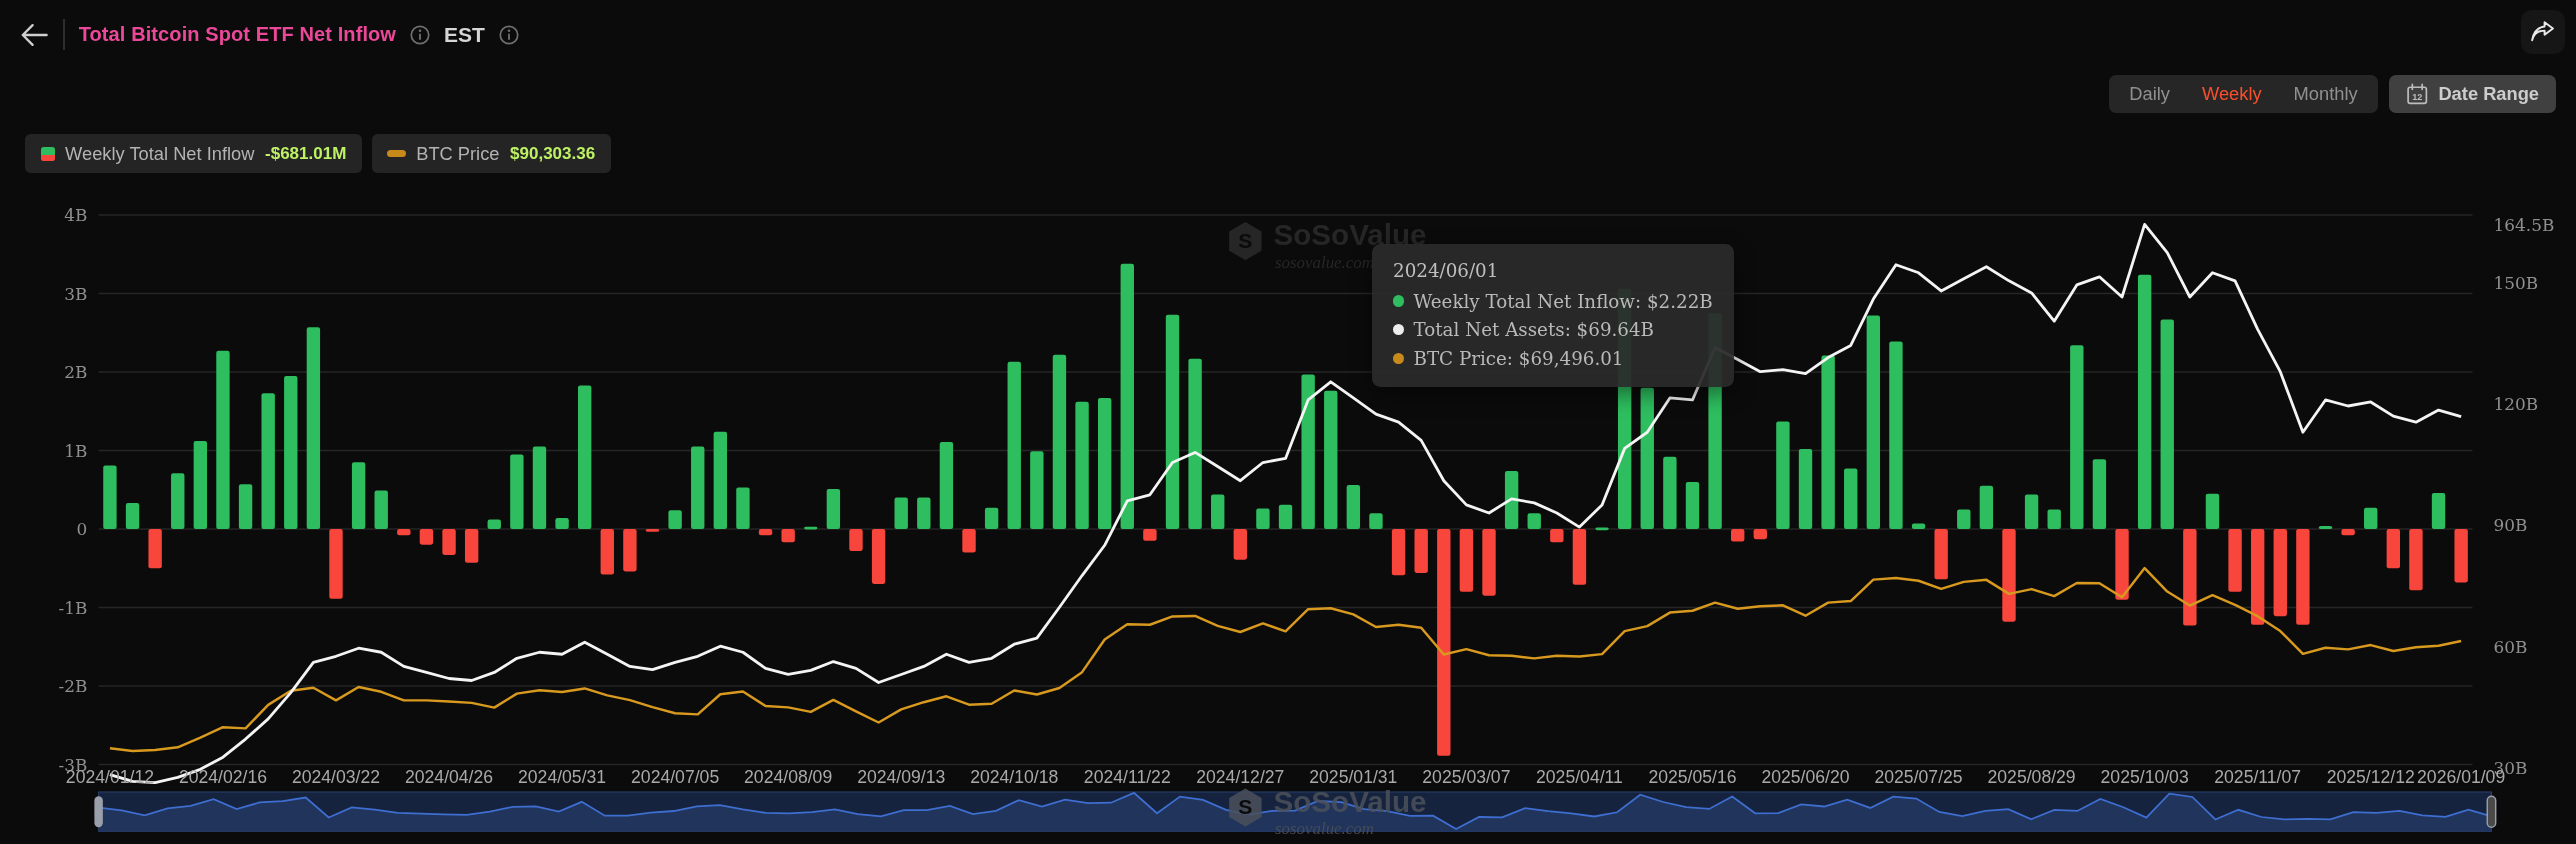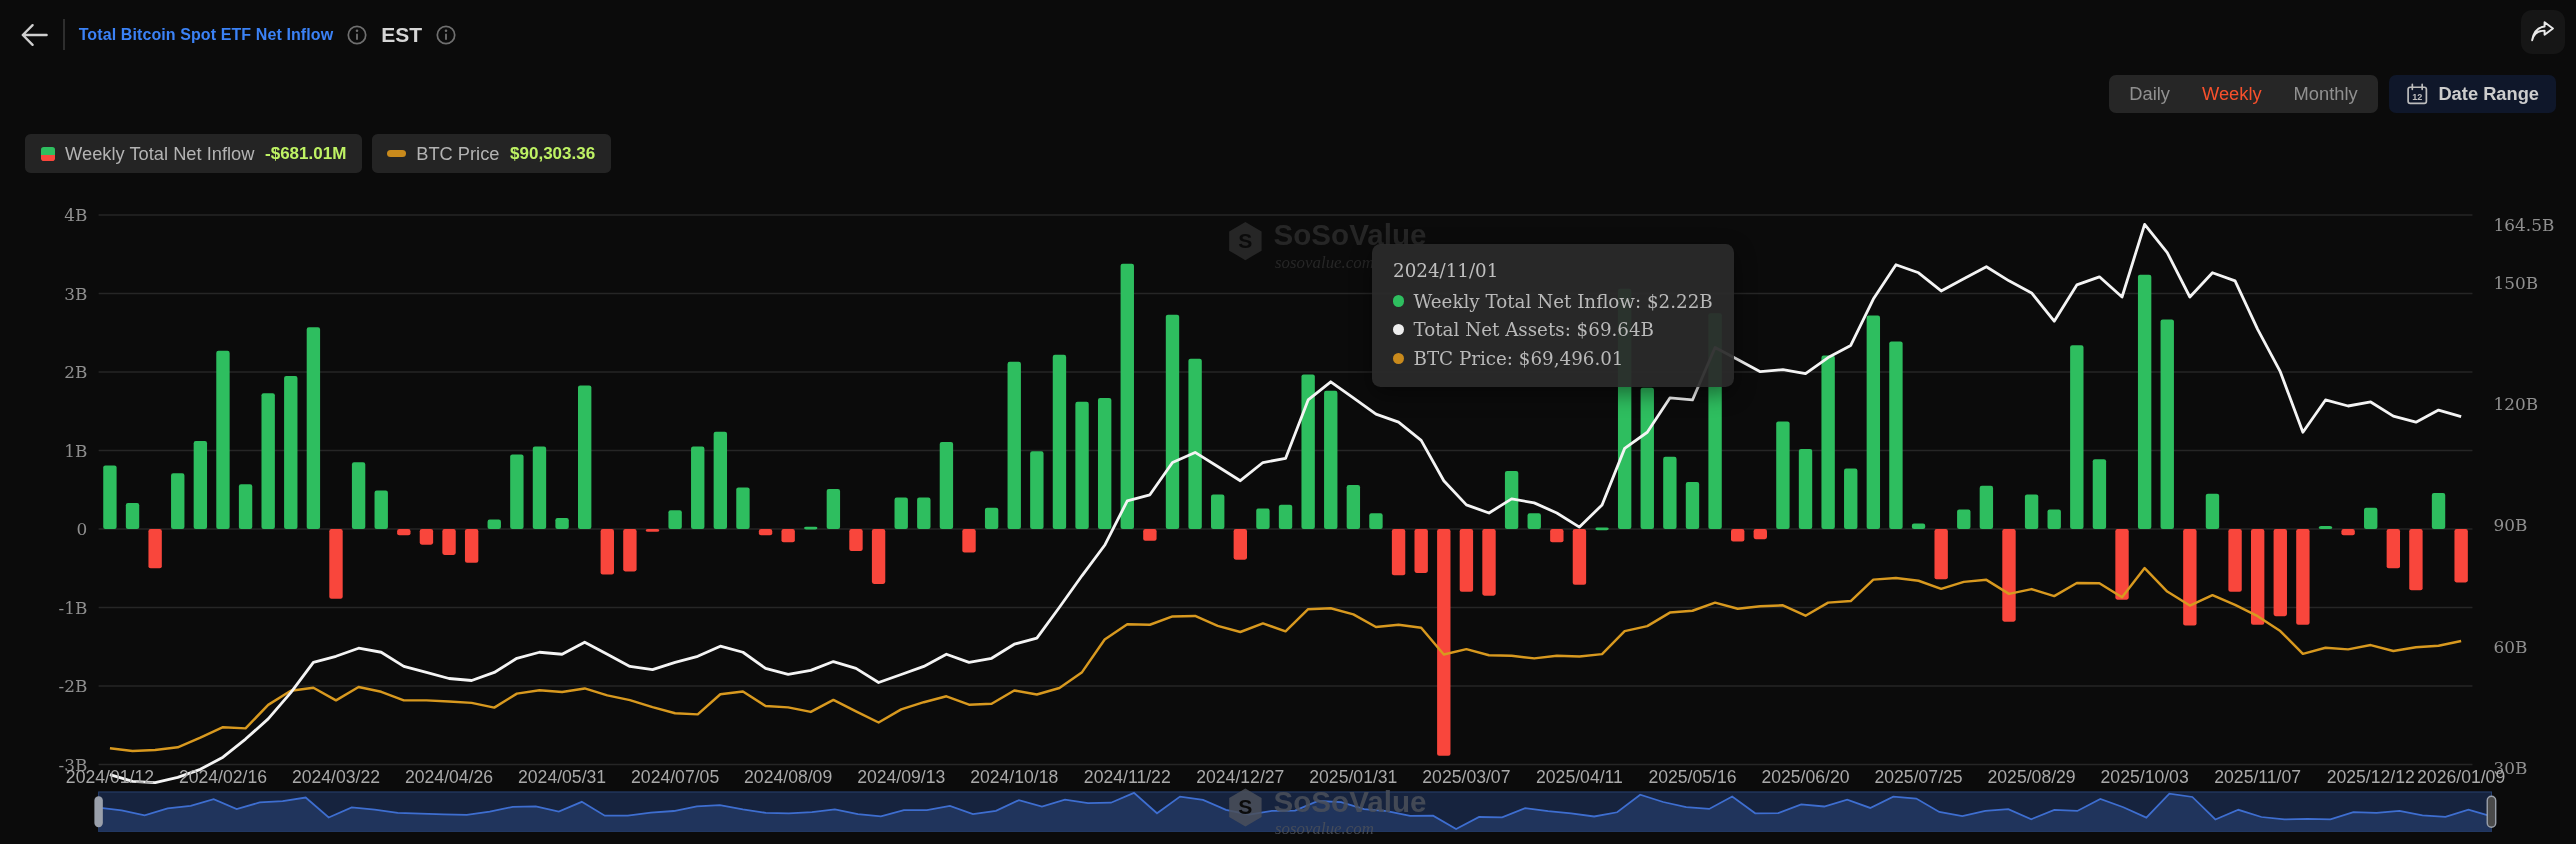--- a/index.html
+++ b/index.html
@@ -3,33 +3,33 @@
 <meta charset="utf-8">
 <style>
   html,body{margin:0;padding:0;background:#0b0b0b;}
   #app{position:relative;width:2576px;height:845px;background:#0b0b0b;overflow:hidden;
        font-family:"Liberation Sans",sans-serif;-webkit-font-smoothing:antialiased;}
 
   
   .hdr{position:absolute;left:18.3px;top:14px;height:41px;display:flex;align-items:center;gap:14px;z-index:4;}
   .back{width:31px;height:31px;display:flex;align-items:center;justify-content:center;cursor:pointer;}
   .hdr-divider{width:1.4px;height:31px;background:#2e2e2e;}
-  .title{font-size:16px;font-weight:700;color:#3b82f6;letter-spacing:0.1px;}
+  .title{font-size:20px;font-weight:700;color:#ec4899;letter-spacing:0.1px;}
   .info{width:20px;height:20px;display:flex;align-items:center;justify-content:center;}
   .est{font-size:21px;font-weight:700;color:#d6d6d6;}
   .share-btn{position:absolute;right:11.3px;top:10px;width:44px;height:44px;border-radius:11.3px;
              background:#161616;display:flex;align-items:center;justify-content:center;z-index:4;cursor:pointer;}
 
   
   .controls{position:absolute;top:75px;right:20px;display:flex;gap:11.3px;z-index:4;}
   .seg{height:38px;background:#262626;border-radius:7px;display:flex;align-items:center;
        padding:0 20px;gap:32px;font-size:18.3px;color:#909090;}
   .seg span{cursor:pointer;text-align:right;}
   .seg span.active{color:#f8502c;}
-  .daterange{height:38px;background:#0f172a;border-radius:7px;display:flex;align-items:center;
+  .daterange{height:38px;background:#404040;border-radius:7px;display:flex;align-items:center;
              gap:10px;padding:0 17px;font-size:18.3px;font-weight:600;color:#cdcdcd;cursor:pointer;}
 
   
   .legend{position:absolute;left:25px;top:106px;display:flex;gap:10px;z-index:4;margin-top:28px;}
   .pill{height:39px;background:#242424;border-radius:5.6px;display:flex;align-items:center;
         gap:10.6px;padding:0 15.5px;font-size:18.3px;color:#b3b3b3;cursor:pointer;}
   .pill b{color:#bef264;font-size:17px;font-weight:700;}
   .ic-sq{width:14px;height:14px;border-radius:2.8px;}
   .ic-dash{width:18.3px;height:7.7px;border-radius:4.2px;}
 
@@ -280,21 +280,21 @@
       <rect x="3531" y="1130" width="12" height="44" rx="6" fill="#4a4a4a" stroke="#9aa0ab" stroke-width="2"></rect>
       <g opacity="0.85">
         <polygon points="1768,1119 1791,1132.5 1791,1159.5 1768,1173 1745,1159.5 1745,1132.5" fill="#4b505a"></polygon>
         <text x="1808" y="1152" text-anchor="start" class="wm-name" font-size="42" fill="#4b505a">SoSoValue</text>
         <text x="1810" y="1184" text-anchor="start" class="wm-sub" font-size="24" fill="#4b505a">sosovalue.com</text>
       </g>
       <text x="1768" y="1156" text-anchor="middle" class="wm-name" font-size="30" fill="#0b0b0b">S</text>
     </svg>
 
   <div class="tooltip">
-    <div class="tt-date">2024/11/01</div>
+    <div class="tt-date">2024/06/01</div>
     <div class="tt-row">
       <span class="tt-dot" style="background: rgb(46, 190, 95);"></span>
       <span>Weekly Total Net Inflow: $2.22B</span>
     </div>
     <div class="tt-row">
       <span class="tt-dot" style="background: rgb(237, 237, 237);"></span>
       <span>Total Net Assets: $69.64B</span>
     </div>
     <div class="tt-row">
       <span class="tt-dot" style="background: rgb(201, 138, 28);"></span>

